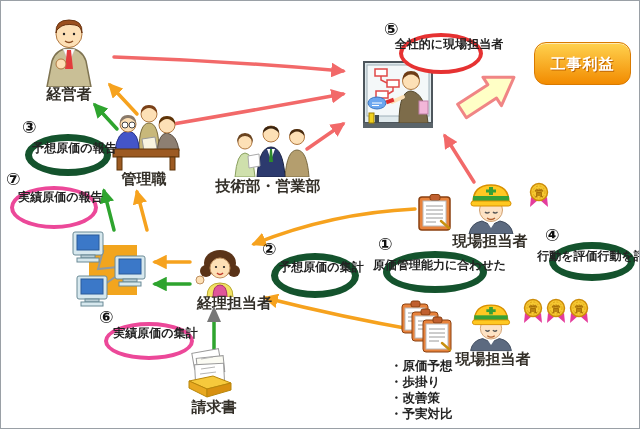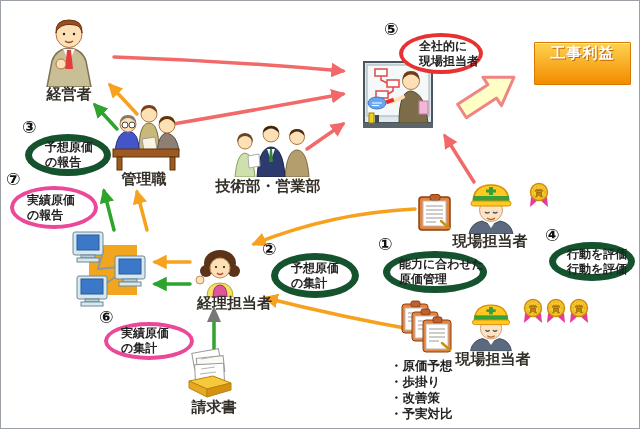--- a/index.html
+++ b/index.html
@@ -11,33 +11,33 @@
   .abs{position:absolute}
   .label{
     position:absolute;font-weight:bold;color:#332f28;font-size:15px;
     text-align:center;white-space:nowrap;line-height:1.1;
   }
   .stepnum{
     position:absolute;font-weight:bold;color:#111;font-size:17px;line-height:1;
   }
   .oval{
     position:absolute;border-radius:50%;background:#fff;box-sizing:border-box;
-    display:flex;flex-direction:column;justify-content:center;
+    display:flex;flex-direction:row;justify-content:center;
     padding-left:13px;font-weight:bold;color:#222;font-size:12px;
     line-height:1.25;white-space:nowrap;
   }
   .oval.orange{border:7px solid #14532d}
   .oval.green{border:4px solid #ec4899}
   .oval.red{border:4px solid #E63232;padding-left:16px}
   .goal{
-    position:absolute;left:533px;top:41px;width:95px;height:41px;border-radius:1px;
+    position:absolute;left:533px;top:41px;width:95px;height:41px;border-radius:12px;
     background:linear-gradient(#ffd24f,#f28b00);border:1px solid #d97a00;
     box-shadow:inset 0 1px 0 rgba(255,255,255,.55);
     color:#fff;font-weight:bold;font-size:15px;line-height:1.3;text-align:center;
-    display:flex;justify-content:center;
+    display:flex;flex-direction:column;justify-content:center;
     text-shadow:1px 1px 0 rgba(185,95,0,.9);letter-spacing:1px;
   }
   .check{
     position:absolute;left:389px;top:357px;font-weight:bold;color:#222;
     font-size:12.5px;line-height:16px;white-space:nowrap;
   }
 </style>
 </head>
 <body>
 
@@ -318,22 +318,22 @@
   </div>
 
   <div class="stepnum" style="left:383px;top:20px">⑤</div>
   <div class="oval red" style="left:398px;top:32px;width:84px;height:41px">
     <div>全社的に</div>
     <div>現場担当者</div>
   </div>
 
   <div class="stepnum" style="left:377px;top:235px">①</div>
   <div class="oval orange" style="left:382px;top:250px;width:104px;height:42px;padding-left:9px">
+    <div>原価管理</div>
     <div>能力に合わせた</div>
-    <div>原価管理</div>
   </div>
 
   <div class="stepnum" style="left:544px;top:226px">④</div>
   <div class="oval orange" style="left:548px;top:241px;width:86px;height:39px;padding-left:11px">
     <div>行動を評価</div>
     <div>行動を評価</div>
   </div>
 
   <div class="check">
     <div>・原価予想</div>

